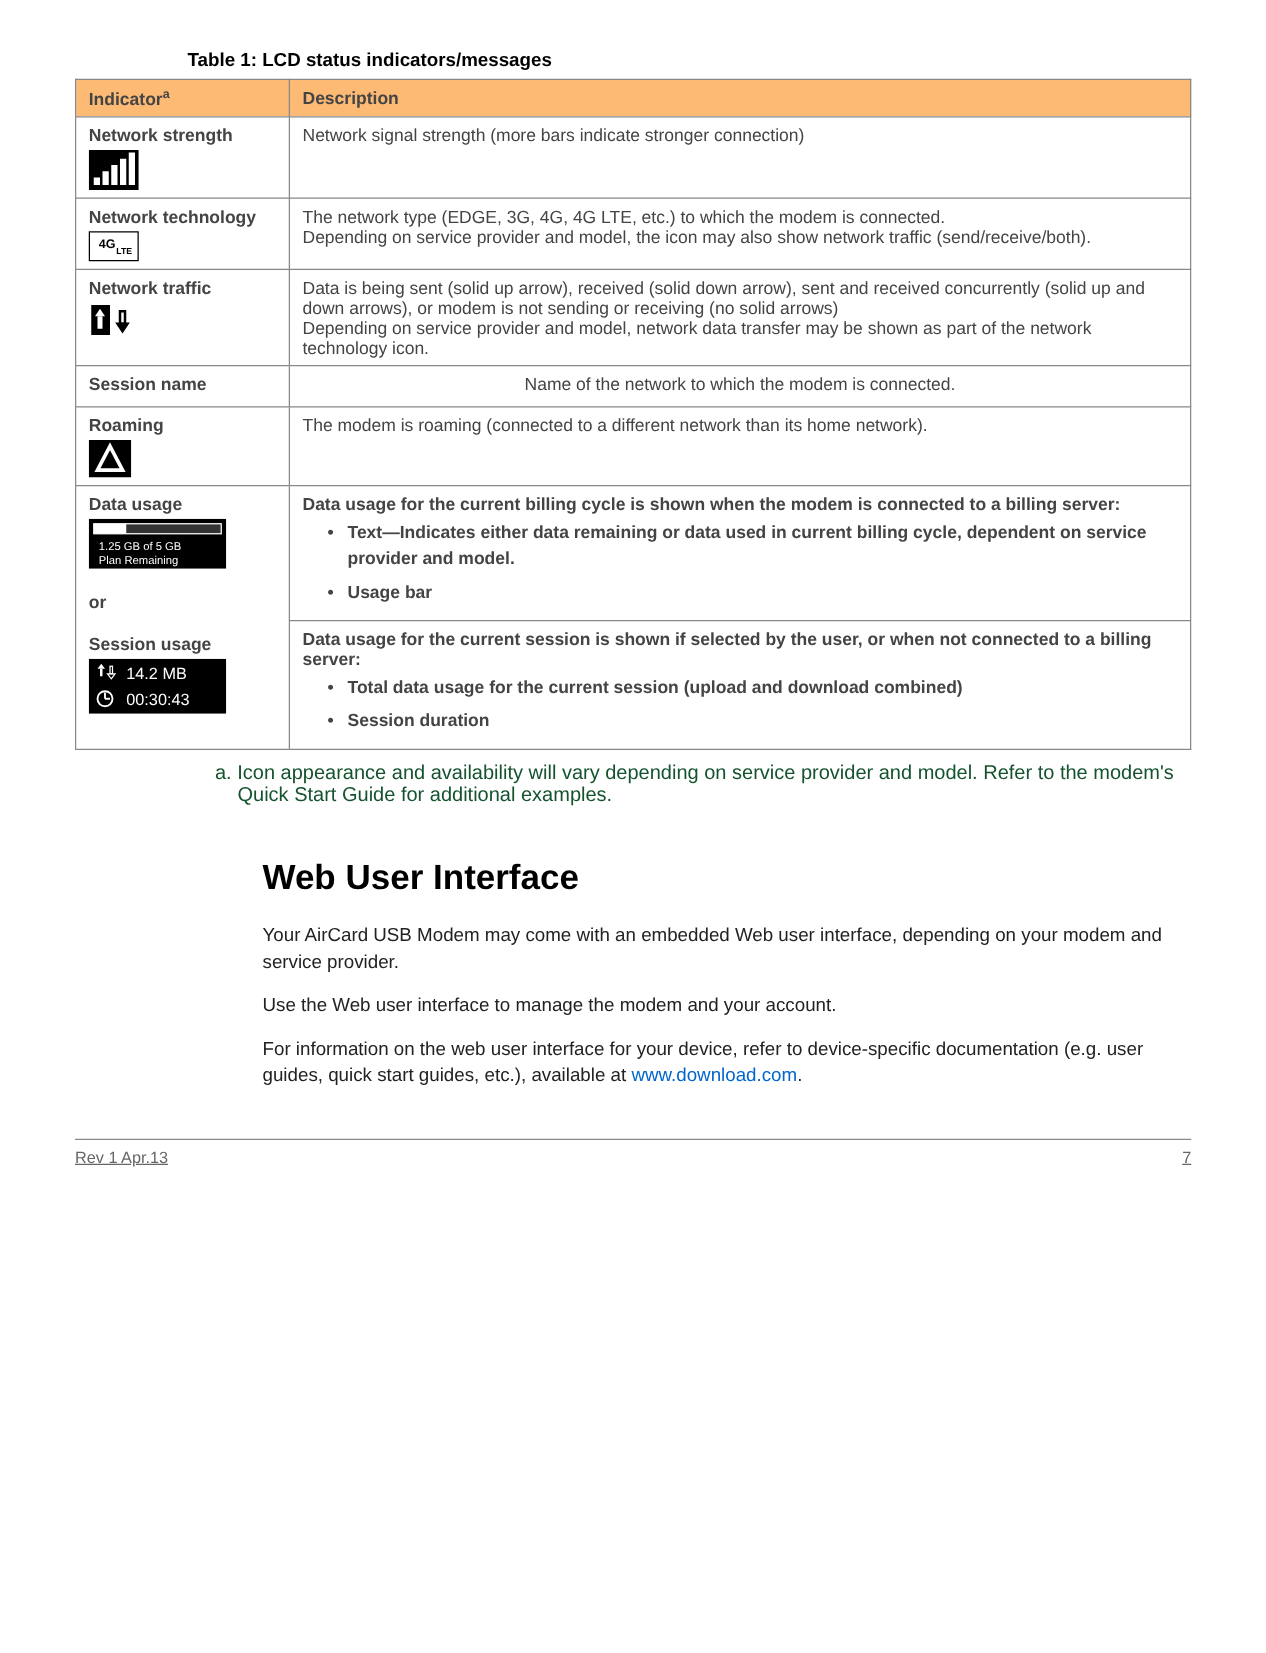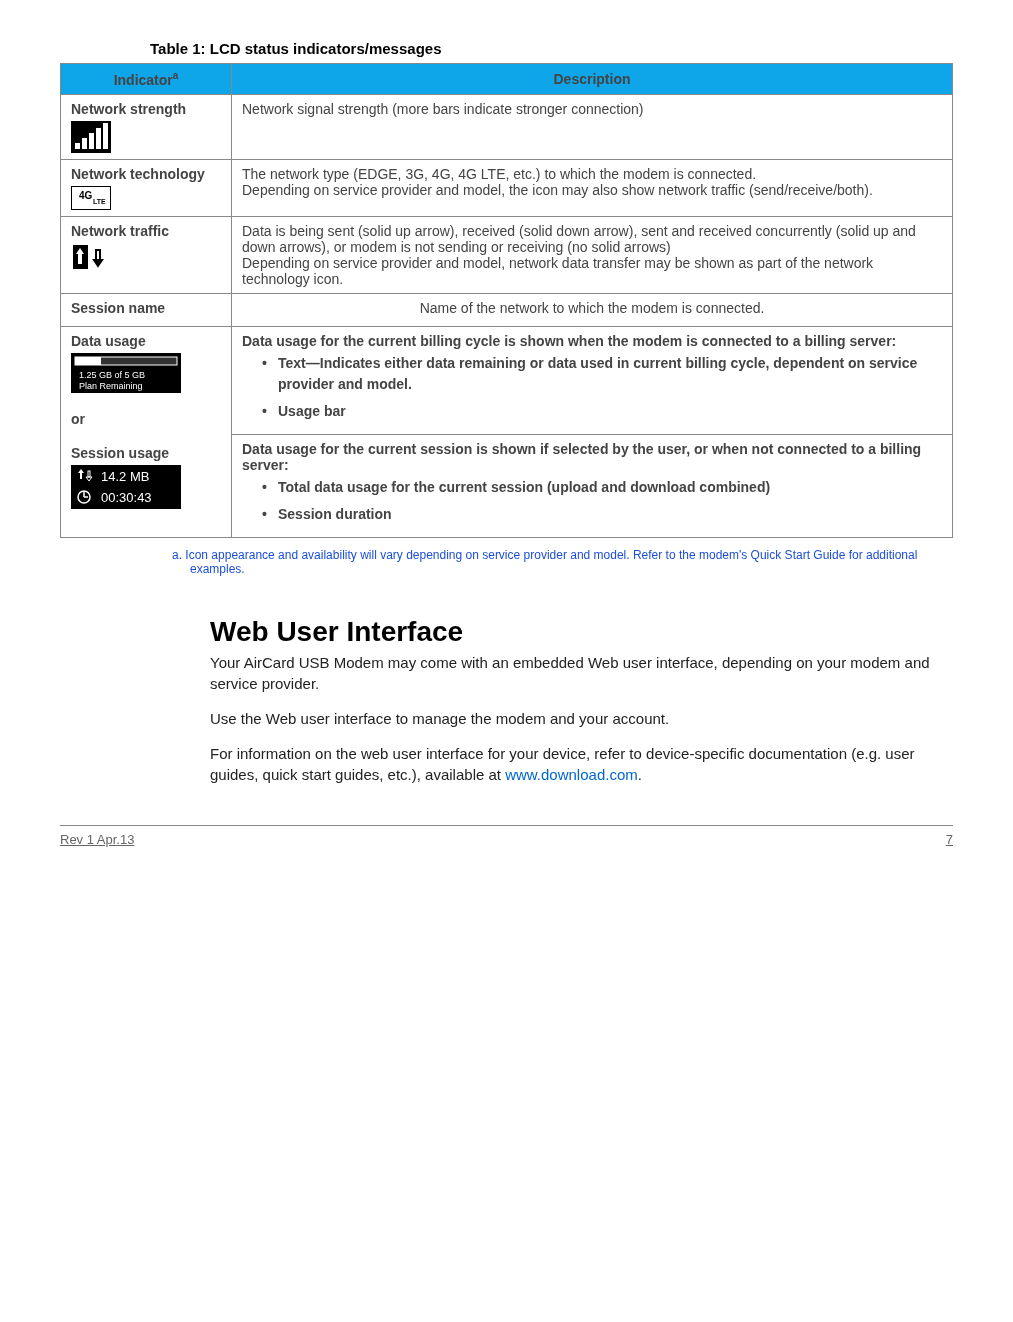--- a/index.html
+++ b/index.html
@@ -19,22 +19,22 @@
     border-collapse: collapse;
     width: 100%;
     margin-left: auto;
     margin-right: auto;
     margin-bottom: 10px;
   }
   table, th, td {
     border: 1px solid #888;
   }
   th {
-    background: #0ea5e9;
-    text-align: center;
+    background: #fdba74;
+    text-align: left;
     padding: 6px 10px;
     font-size: 14px;
     color: #444;
   }
   td {
     padding: 6px 10px;
     vertical-align: top;
     font-size: 14px;
     color: #444;
   }
@@ -65,31 +65,31 @@
     line-height: 1.5;
   }
   ul.desc-list li::before {
     content: "•";
     position: absolute;
     left: 0;
     font-size: 14px;
   }
   .footnote {
     padding-left: 130px;
-    font-size: 12px;
-    color: #1d4ed8;
+    font-size: 16px;
+    color: #14532d;
     margin-top: 6px;
     margin-bottom: 40px;
     text-indent: -18px;
   }
   .section-heading {
     font-size: 28px;
     font-weight: bold;
     margin-left: 150px;
-    margin-bottom: 4px;
+    margin-bottom: 20px;
   }
   .body-text {
     margin-left: 150px;
     font-size: 15px;
     line-height: 1.4;
     margin-bottom: 14px;
     color: #222;
   }
   .body-text a {
     color: #0066cc;
@@ -177,20 +177,32 @@
         </span>
       </td>
       <td style="white-space:pre-line;">Data is being sent (solid up arrow), received (solid down arrow), sent and received concurrently (solid up and down arrows), or modem is not sending or receiving (no solid arrows)
 Depending on service provider and model, network data transfer may be shown as part of the network technology icon.</td>
     </tr>
     <tr>
       <td>
         <span class="indicator-label">Session name</span>
       </td>
       <td style="white-space:pre-line;text-align:center;">Name of the network to which the modem is connected.</td>
+    </tr>
+    <tr>
+      <td>
+        <span class="indicator-label">Roaming</span>
+        <span class="icon-box">
+          <svg class="ico" width="34" height="30" viewBox="0 0 34 30">
+              <rect x="0" y="0" width="34" height="30" fill="#000"></rect>
+              <polygon points="17,5 27,24 7,24" fill="none" stroke="#fff" stroke-width="3"></polygon>
+            </svg>
+        </span>
+      </td>
+      <td style="white-space:pre-line;">The modem is roaming (connected to a different network than its home network).</td>
     </tr>
     <tr>
       <td>
         <span class="indicator-label">Data usage</span>
         <span class="icon-box">
           <svg class="ico" width="110" height="40" viewBox="0 0 110 40">
               <rect x="0" y="0" width="110" height="40" fill="#000"></rect>
               <rect x="4" y="4" width="102" height="8" fill="#333" stroke="#fff"></rect>
               <rect x="4" y="4" width="26" height="8" fill="#fff"></rect>
               <text x="8" y="25" font-size="9" fill="#fff">1.25 GB of 5 GB</text>

